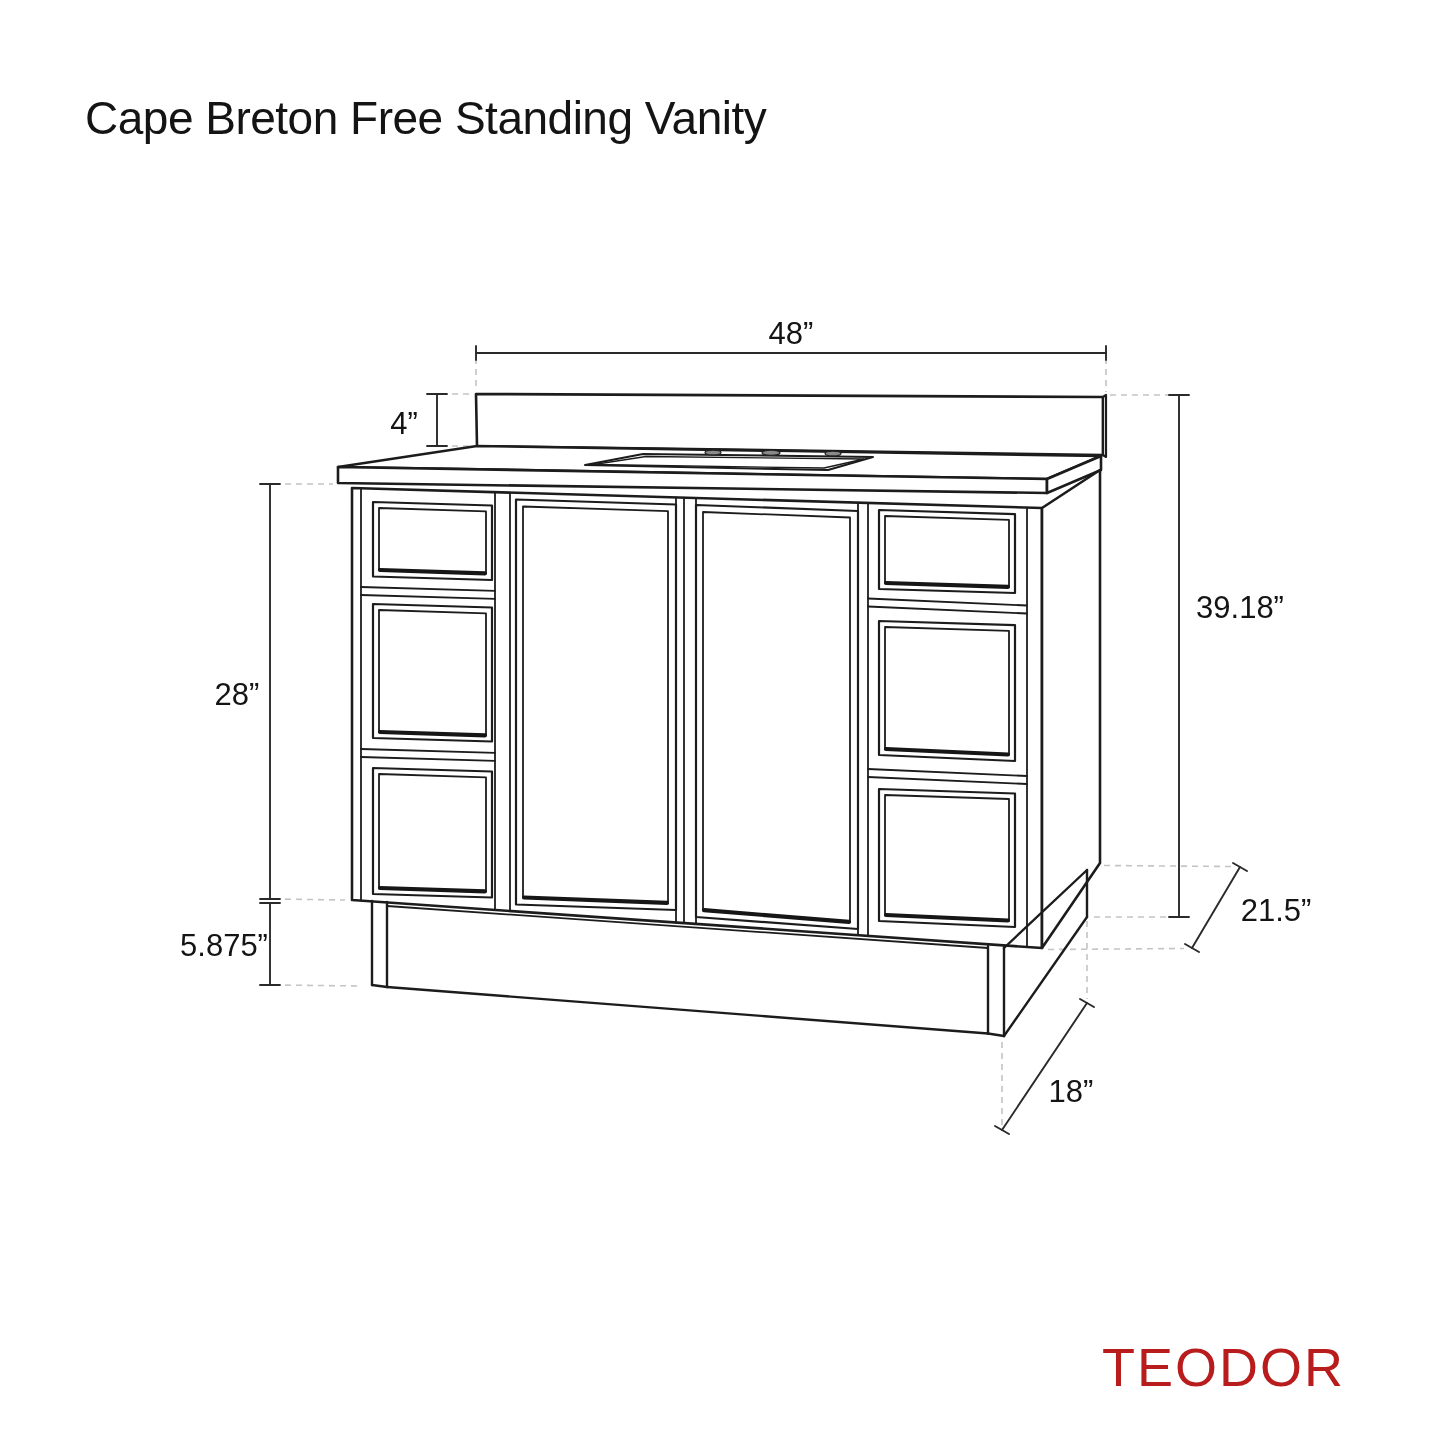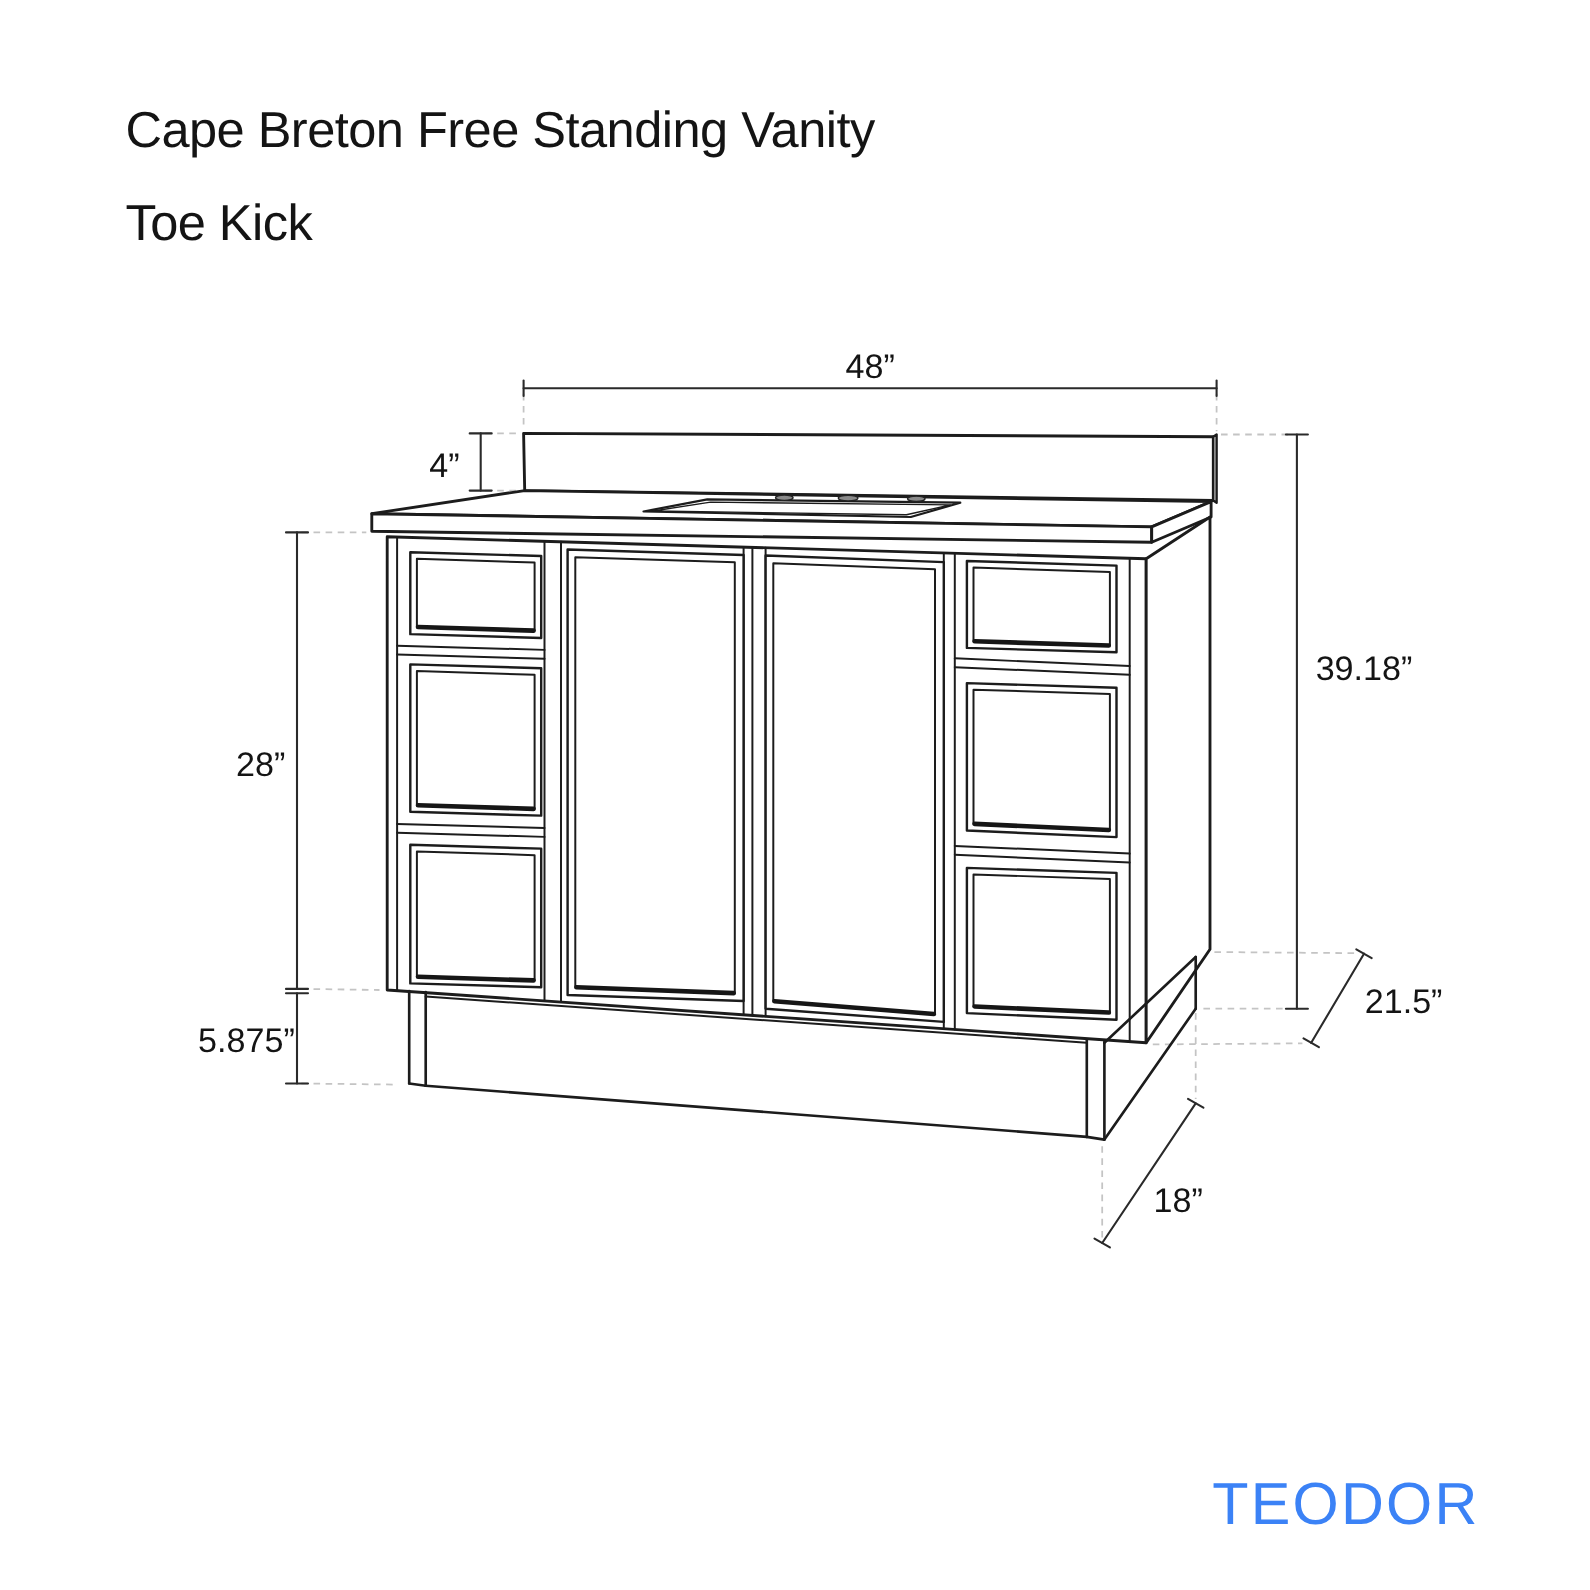--- a/index.html
+++ b/index.html
@@ -3,27 +3,27 @@
 <meta charset="utf-8">
 <style>
   html,body{margin:0;padding:0;background:#fff;}
   #canvas{
     position:relative;width:1445px;height:1445px;background:#fff;overflow:hidden;
     font-family:"Liberation Sans",sans-serif;
   }
   #title-block{
     position:absolute;left:85px;top:76px;
     font-size:46px;line-height:84px;letter-spacing:-0.5px;
-    color:#141414;white-space:nowrap;margin-left:29px;
+    color:#141414;white-space:nowrap;
   }
   #drawing-svg{position:absolute;left:0;top:0;}
   #logo-wordmark{
     position:absolute;left:1102px;top:1336px;
     font-size:54px;font-weight:300;letter-spacing:2px;
-    color:#3b82f6;white-space:nowrap;
+    color:#b91c1c;white-space:nowrap;
   }
   .dim-label{
     font-family:"Liberation Sans",sans-serif;
     font-size:31px;fill:#141414;
   }
   .solid{fill:none;stroke:#1c1c1c;stroke-width:2.4;stroke-linejoin:round;stroke-linecap:round;}
   .solid-thin{fill:none;stroke:#1c1c1c;stroke-width:1.8;stroke-linejoin:round;stroke-linecap:round;}
   .face{fill:#ffffff;stroke:#1c1c1c;stroke-width:2.6;stroke-linejoin:round;}
   .panel{fill:#ffffff;stroke:#1c1c1c;stroke-width:2.2;stroke-linejoin:round;}
   .inner{fill:none;stroke:#1c1c1c;stroke-width:1.8;stroke-linejoin:round;}
@@ -31,21 +31,20 @@
   .dim{fill:none;stroke:#2a2a2a;stroke-width:1.9;stroke-linecap:round;}
   .leader{fill:none;stroke:#c4c4c4;stroke-width:1.6;stroke-dasharray:6 5;}
 </style>
 </head>
 <body>
 
 <div id="canvas">
 
   <div id="title-block">
     <div>Cape Breton Free Standing Vanity</div>
-    <div>Toe Kick</div>
   </div>
 
   <svg id="drawing-svg" width="1445" height="1445" viewBox="0 0 1445 1445" xmlns="http://www.w3.org/2000/svg">
 
     <g>
       <path class="leader" d="M476,358 L476,390"></path>
       <path class="leader" d="M1106,358 L1106,392"></path>
       <path class="leader" d="M441,394 L472,394"></path>
       <path class="leader" d="M441,446 L473,446"></path>
       <path class="leader" d="M274,484 L333,484"></path>

